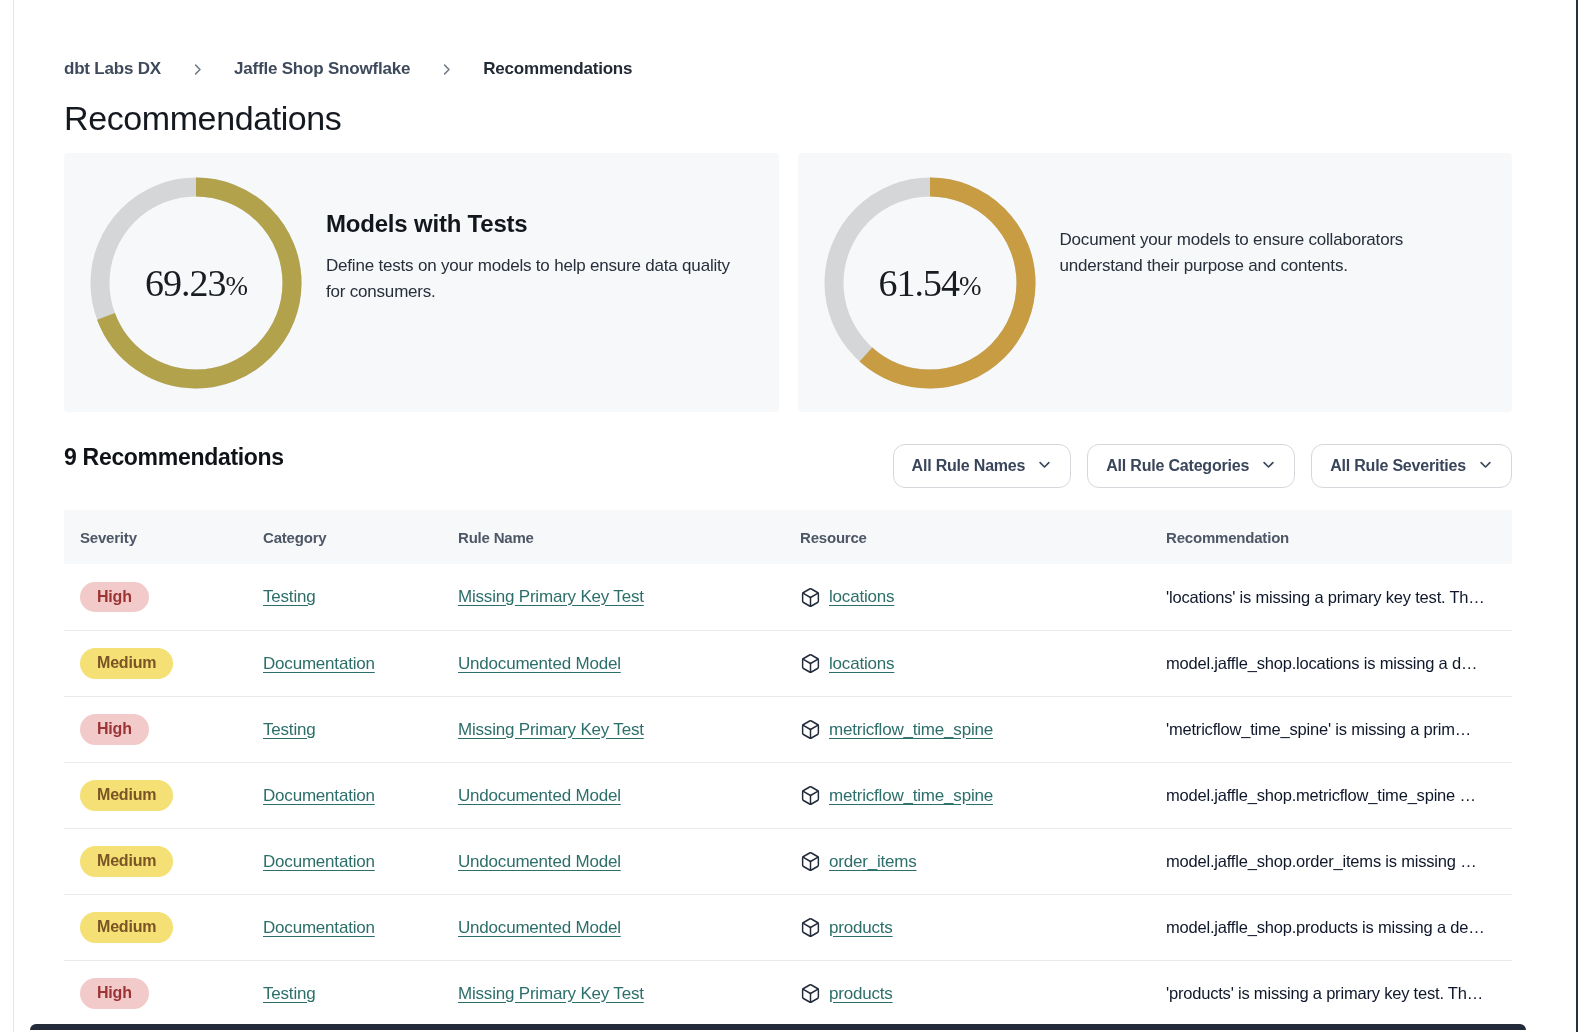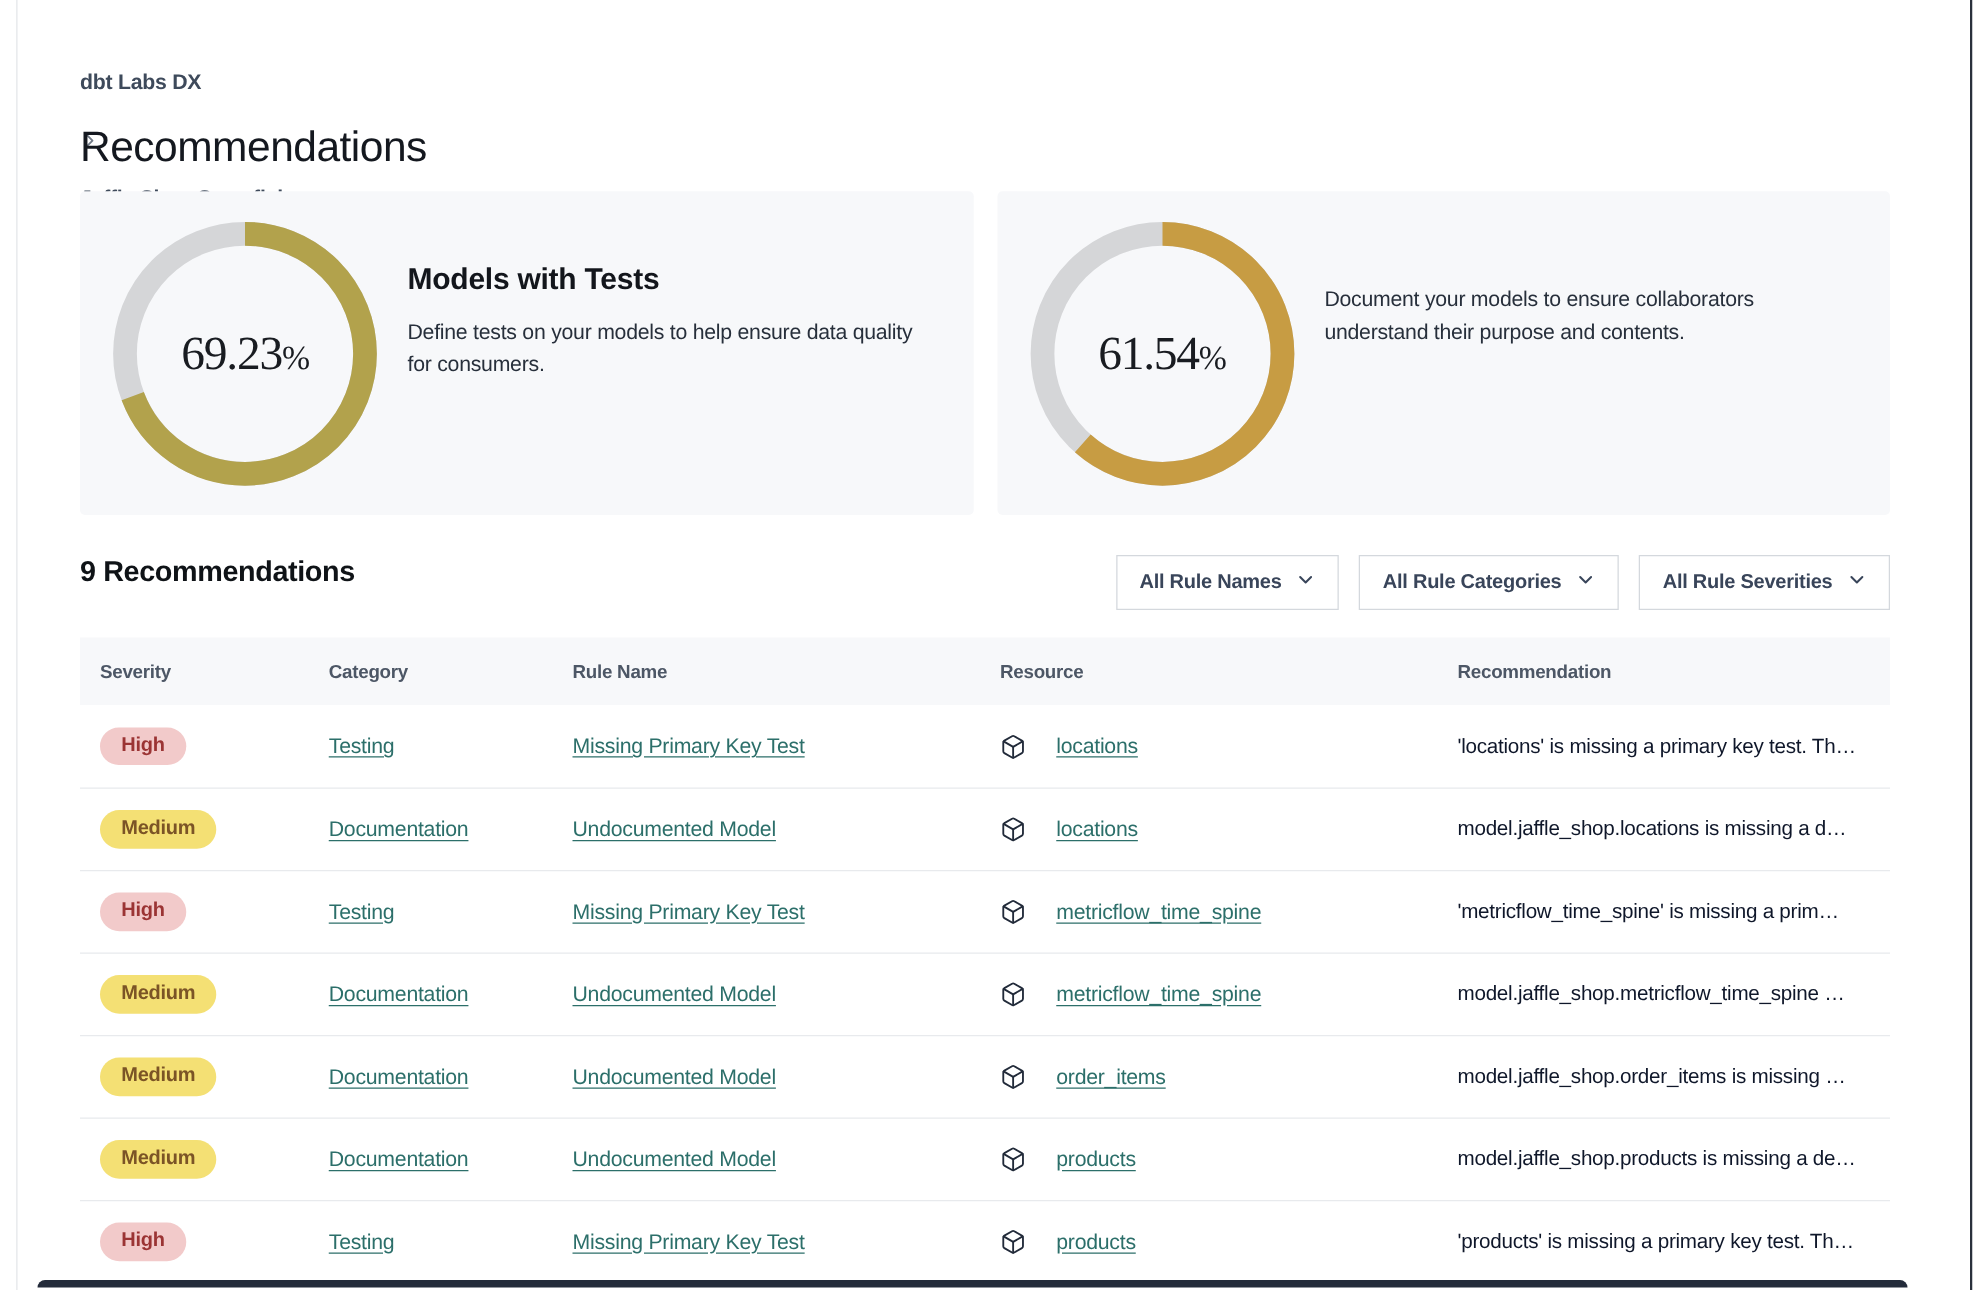--- a/index.html
+++ b/index.html
@@ -15,21 +15,21 @@
     border-right: 2px solid #2a303c;
   }
   .left-rail-line {
     position:absolute; left:13px; top:0; bottom:0; width:1px; background:#e4e6e9;
   }
   .content {
     position:absolute; left:64px; right:64px; top:56px;
   }
 
   
-  .breadcrumb { display:flex; align-items:flex-start; gap:29px; height:26px;flex-direction:column; }
+  .breadcrumb { display:flex; align-items:center; gap:29px; height:26px; }
   .crumb { font-size:17px; font-weight:700; color:#3e4a5b; text-decoration:none; cursor:pointer; }
   .crumb.current { color:#222a35; cursor:default; }
   .crumb-sep { display:flex; align-items:center; color:#717a87; }
   .crumb-sep svg { width:15px; height:15px; }
 
   
   .page-title { margin-top:14px; font-size:34px; font-weight:500; color:#14181f; letter-spacing:-0.4px; line-height:44px; }
 
   
   .cards { display:flex; gap:19px; margin-top:13px; }
@@ -47,21 +47,21 @@
   .card-title { font-size:24px; font-weight:700; color:#13161c; line-height:1.1; }
   .card-desc { margin-top:16px; font-size:17px; line-height:1.5; color:#272f3b; max-width:462px; }
   .card:nth-child(2) .card-desc { max-width:372px; }
 
   
   .list-header { margin-top:32px; display:flex; align-items:flex-start; justify-content:space-between; height:48px; }
   .list-count { font-size:23px; font-weight:700; color:#0f1317; letter-spacing:-0.3px; }
   .filters { display:flex; gap:16px; }
   .filter-btn {
     display:flex; align-items:center; gap:12px; height:44px; padding:0 18px;
-    background:#ffffff; border:1px solid #d4d8dd; border-radius:0;
+    background:#ffffff; border:1px solid #d4d8dd; border-radius:12px;
     font-family:"Liberation Sans", sans-serif; font-size:16px; font-weight:700; color:#39455a;
     cursor:pointer; letter-spacing:-0.2px;
   }
   .filter-btn svg { width:15px; height:15px; }
 
   
   .table { margin-top:18px; }
   .t-row {
     display:grid;
     grid-template-columns:183px 195px 342px 366px minmax(0,1fr);
@@ -71,21 +71,21 @@
   .t-head { height:54px; background:#f7f8fa; }
   .t-head .th { font-size:15px; font-weight:600; color:#4d5766; }
   .t-body .t-row { height:66px; }
   .t-body .t-row + .t-row { border-top:1px solid #e8eaed; }
 
   .badge {
     display:inline-block; padding:6px 17px; border-radius:9999px;
     font-size:16px; font-weight:700; line-height:1.15;
   }
   a.tlink { color:#2c6f6a; text-decoration:underline; text-underline-offset:3px; font-size:17px; cursor:pointer; }
-  .res-cell { display:flex; align-items:center; gap:24px; min-width:0;text-align:right; }
+  .res-cell { display:flex; align-items:center; gap:8px; min-width:0;text-align:right; }
   .res-cell svg { width:21px; height:21px; flex:0 0 auto; color:#222b3a; }
   .rec-cell { font-size:16.5px; color:#0f172a; white-space:nowrap; overflow:hidden; }
 
   .bottom-clip-bar {
     position:absolute; left:30px; right:50px; top:1024px; height:6px;
     background:#232b3a; border-radius:8px 8px 0 0;
   }
 </style>
 </head>
 <body>

